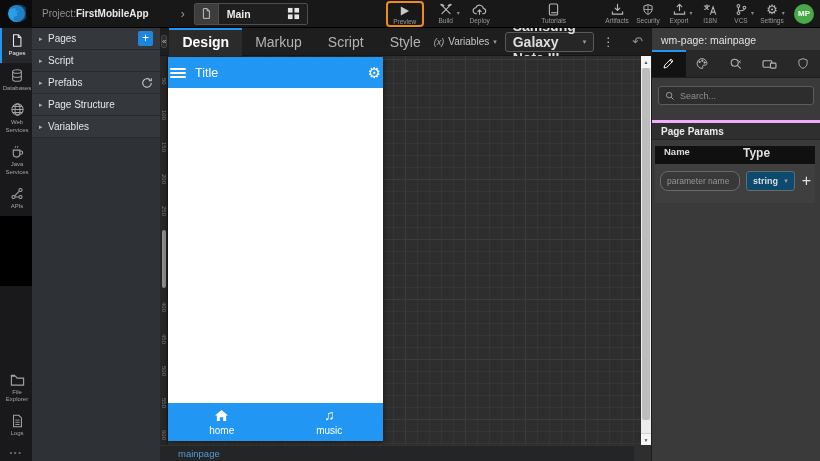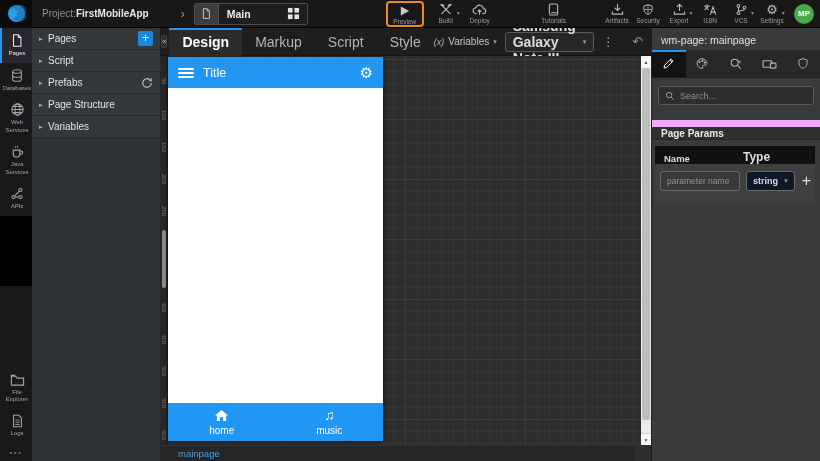--- a/index.html
+++ b/index.html
@@ -80,21 +80,21 @@
       linear-gradient(rgba(255,255,255,.03) 1px, transparent 1px),
       linear-gradient(90deg,rgba(255,255,255,.03) 1px, transparent 1px);
     background-size:60px 60px,60px 60px,12px 12px,12px 12px;
     background-position:0 3px,5px 0,0 3px,5px 0; overflow:hidden; }
   .ruler { position:absolute; left:0; top:0; bottom:0; width:8px; background:#272727; border-right:1px solid #1e1e1e; }
   .ruler-tick { position:absolute; left:1px; font-size:6px; color:#7e7e7e; writing-mode:vertical-rl; }
   .ruler-thumb { position:absolute; left:2px; top:174px; width:4px; height:58px; background:#909090; border-radius:2px; }
 
   .phone { position:absolute; left:8px; top:1px; width:215px; height:384px; background:#fff;
     display:flex; flex-direction:column; box-shadow:0 1px 6px rgba(0,0,0,.55); }
-  .phone-header { height:31px; background:#2196f3; display:flex; align-items:center; padding:0 10px; }
+  .phone-header { height:31px; background:#2196f3; display:flex; align-items:center; padding:0 2px; }
   .hamburger { width:16px; cursor:pointer; }
   .hamburger i { display:block; height:2px; background:#fff; border-radius:1px; margin:2px 0; }
   .phone-title { margin-left:9px; color:#fff; font-size:12.5px; }
   .phone-gear { margin-left:auto; color:#fff; font-size:15px; cursor:pointer; }
   .phone-content { flex:1; background:#fff; }
   .phone-nav { height:38px; background:#2196f3; display:flex; align-items:stretch; }
   .pnav-item { flex:1; display:flex; flex-direction:column; align-items:center; justify-content:center; gap:2px; cursor:pointer; }
   .pnav-item .pn-ic { height:15px; display:flex; align-items:center; color:#fff; font-size:14px; line-height:15px; }
   .pnav-item .pn-lbl { color:#fff; font-size:10px; }
 
@@ -113,32 +113,32 @@
     border-left:1px solid #1c1c1c; z-index:20; }
   .insp-header { padding:6px 9px 4px; font-size:10.5px; color:#e2e2e2; }
   .insp-tabs { height:28px; background:#282828; display:flex; border-bottom:1px solid #1d1d1d; }
   .insp-tab { flex:1; display:flex; align-items:center; justify-content:center; color:#b5b5b5; cursor:pointer; }
   .insp-tab.active { background:#121212; box-shadow:inset 0 2px 0 #2196f3; color:#fff; }
   .insp-search { margin:8px 6px 0; height:19px; background:#2d2d2d; border:1px solid #5c5c5c; border-radius:3px;
     display:flex; align-items:center; gap:5px; padding:0 6px; }
   .insp-search input { flex:1; background:transparent; border:none; outline:none; color:#cfcfcf; font-size:9px;
     font-family:"Liberation Sans", sans-serif; }
   .insp-search input::placeholder { color:#8f8f8f; }
-  .insp-section-header { margin-top:15px; height:20px; background:#2f2f2f; border-top:7px solid #f0abfc;
+  .insp-section-header { margin-top:15px; height:20px; background:#2f2f2f; border-top:3px solid #f0abfc;
     border-bottom:1px solid #262626; display:flex; align-items:center; padding:0 9px;
     font-size:10px; font-weight:bold; color:#eaeaea; }
   .params { margin:6px 5px 0 3px; }
-  .params-head { display:flex; align-items:flex-end; height:18px; background:#101010; }
+  .params-head { display:flex; align-items:flex-start; height:18px; background:#101010; }
   .params-head .col-name { width:88px; padding-left:9px; font-size:9.5px; font-weight:bold; color:#dedede; }
   .params-head .col-type { flex:1; font-size:12px; font-weight:bold; color:#dedede; }
   .params-row { display:flex; align-items:center; gap:6px; padding:7px 4px 12px 5px; background:#3f3f3f; }
-  .param-input { width:80px; height:20px; background:#383838; border:1px solid #6a6a6a; border-radius:3px;
+  .param-input { width:80px; height:20px; background:#383838; border:1px solid #6a6a6a; border-radius:8px;
     color:#cccccc; font-size:8.5px; padding:0 6px; outline:none; font-family:"Liberation Sans", sans-serif; }
   .param-input::placeholder { color:#969696; }
-  .type-select { width:53px; height:20px; background:#0f172a; border:1px solid #6a6a6a; border-radius:3px;
+  .type-select { width:53px; height:20px; background:#0c4a6e; border:1px solid #6a6a6a; border-radius:3px;
     display:flex; align-items:center; justify-content:space-between; padding:0 6px; cursor:pointer; }
   .type-select .ts-lbl { font-size:9px; font-weight:bold; color:#dcdcdc; }
   .param-add { font-size:16px; color:#e2e2e2; line-height:16px; cursor:pointer; margin-left:1px; }
 </style>
 </head>
 <body>
 
 <div class="app">
 
   <div class="topbar">

